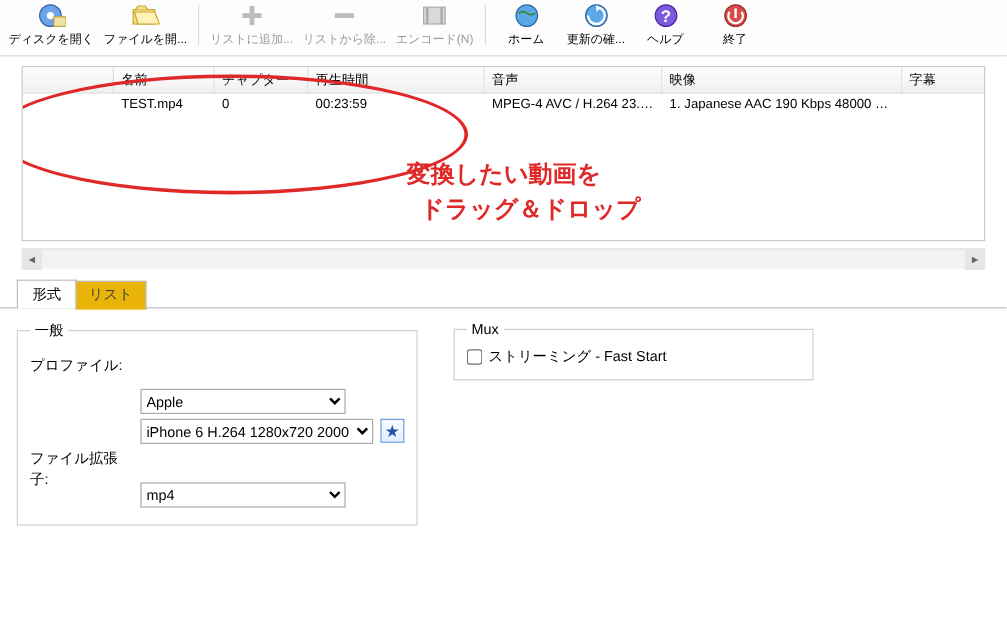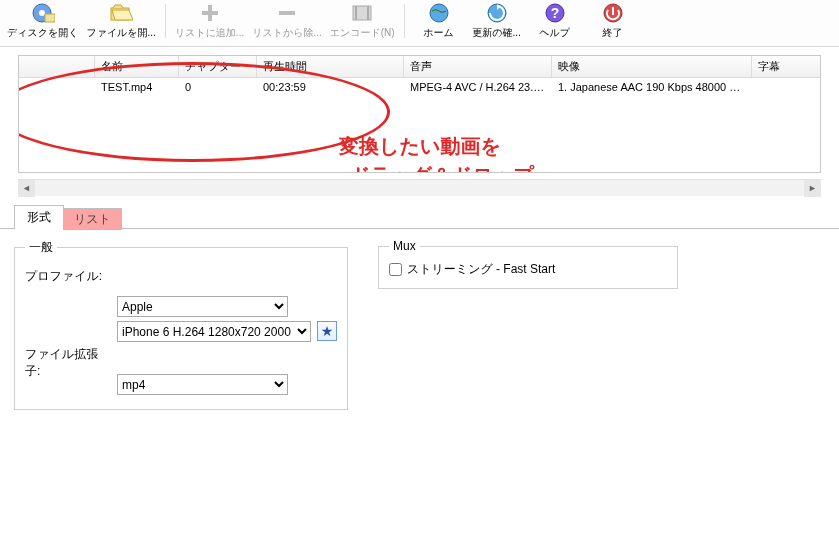--- a/index.html
+++ b/index.html
@@ -31,21 +31,21 @@
   .tb-btn .ico { width: 28px; height: 22px; display:flex; align-items:center; justify-content:center; }
   .tb-btn .lbl { font-size: 10px; margin-top: 2px; white-space: nowrap; }
   .tb-sep { width: 1px; background:#ddd; margin:4px 4px; }
   .disabled { color:#999; }
   
   .ico svg { display:block; }
   
   .table-wrap {
     margin: 8px 18px 6px 18px;
     border: 1px solid #c8c8c8;
-    height: 118px;
+    height: 146px;
     position: relative;
     overflow: hidden;
     background:#fff;
   }
   .grid {
     display: grid;
     grid-template-columns: 76px 84px 78px 147px 148px 200px 80px;
     font-size: 11px;
   }
   .grid .hd {
@@ -85,33 +85,32 @@
     background:#f2f2f2;
     margin: 0 18px 6px 18px;
     display:flex; align-items:center;
     justify-content:space-between;
   }
   .hscroll span { width:17px; height:17px; background:#e6e6e6; display:flex;align-items:center;justify-content:center;font-size:9px;color:#666;}
   
   .tabs {
     display:flex;
     margin: 8px 0 0 14px;
-    align-items: flex-end;
   }
   .tab {
     border:1px solid #bfbfbf;
     border-bottom:none;
     padding: 3px 12px;
     background:#fff;
     margin-right:-1px;
     font-size:12px;
     position:relative;
     top:1px;
   }
-  .tab.inactive { background:#fca5a5; color:#444; top:2px; padding:2px 10px;}
+  .tab.inactive { background:#eab308; color:#444; top:2px; padding:2px 10px;}
   .tabpanel {
     border-top:1px solid #bfbfbf;
     margin: 0 0 0 0;
     padding: 10px 14px;
     display:flex;
     gap: 36px;
   }
   .col-left { width: 328px; }
   .col-right { width: 300px; }
   fieldset {

